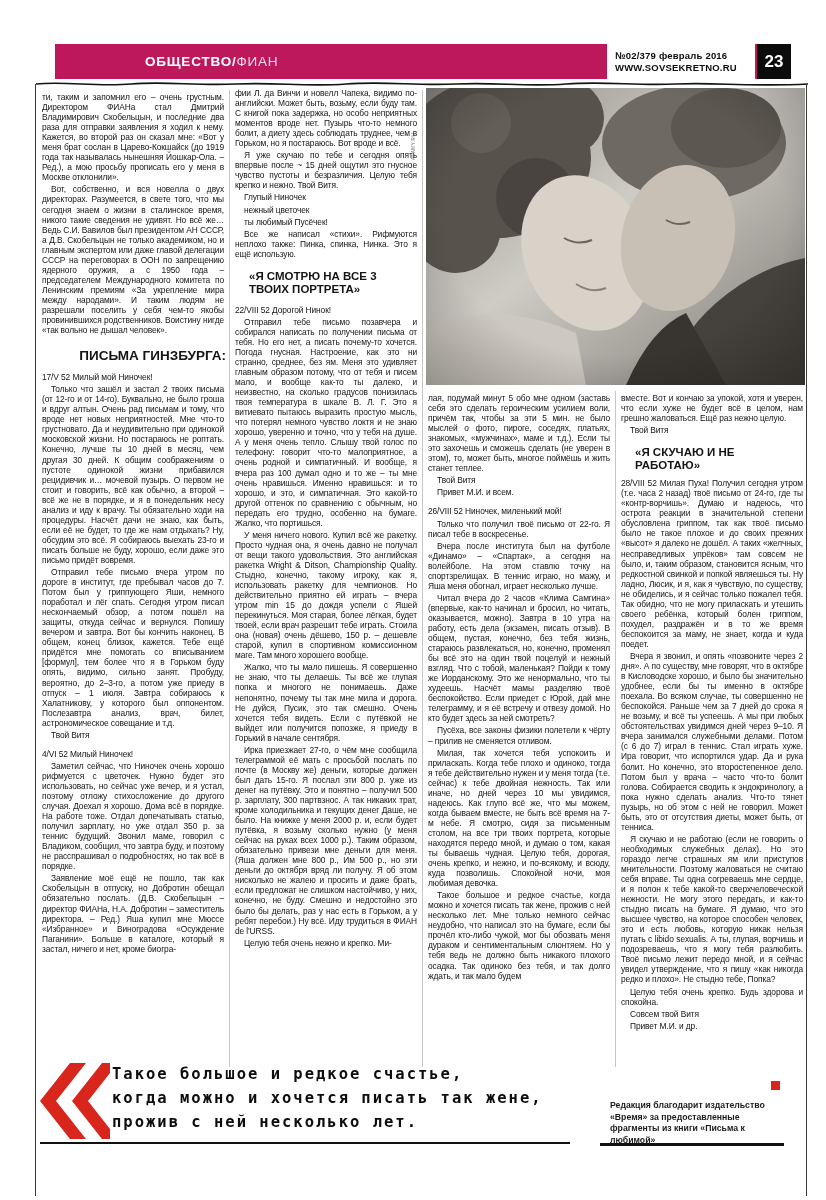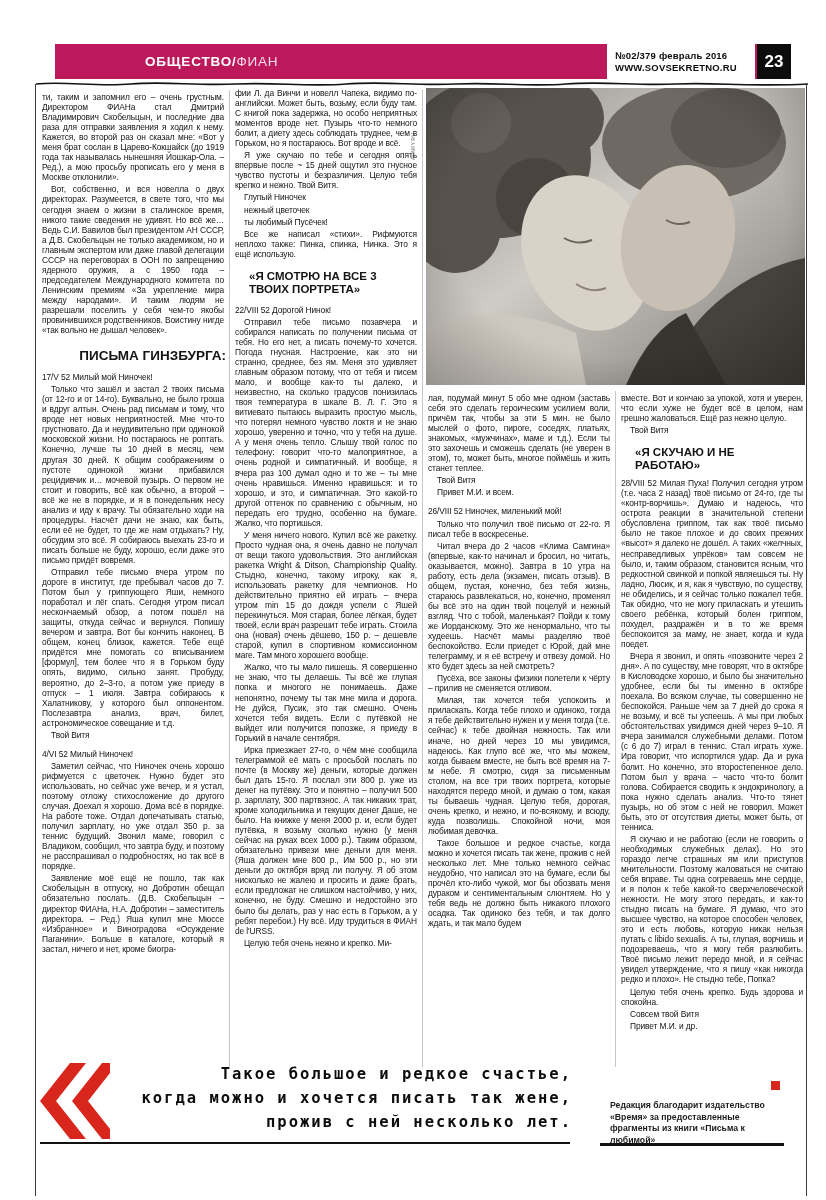--- a/index.html
+++ b/index.html
@@ -45,21 +45,21 @@
   .blk-cont{text-indent:0;}
   .blk-date{text-indent:0;text-align:left;margin-top:9px;}
   .blk-line{text-indent:9px;text-align:left;}
   .blk-head1{font-size:13.5px;line-height:15px;font-weight:bold;letter-spacing:0;
         text-align:right;text-indent:0;margin:13px 0 7px;}
   .blk-head2{font-size:11.5px;line-height:13px;font-weight:bold;letter-spacing:0;
         text-align:left;text-indent:0;margin:11px 16px 6px;}
 
   
   .quote-mark{position:absolute;left:40px;top:1063px;}
-  .pull-quote{position:absolute;left:112px;top:1062px;width:460px;text-align:right;
+  .pull-quote{position:absolute;left:112px;top:1062px;width:460px;text-align:left;
         font-family:"DejaVu Sans Mono",monospace;font-weight:bold;color:#0d0d0d;
         font-size:15.5px;line-height:24px;letter-spacing:2px;}
   .quote-rule{position:absolute;left:40px;top:1142px;width:530px;height:2px;background:#111;}
   .end-marker{position:absolute;left:771px;top:1081px;width:9px;height:9px;background:#d9261c;}
   .editorial{position:absolute;left:610px;top:1100px;width:178px;
         font-size:8.7px;line-height:11.5px;font-weight:600;color:#1c1c1c;text-align:left;}
   .editorial-rule{position:absolute;left:600px;top:1143px;width:184px;height:3px;background:#111;}
 </style>
 </head>
 <body>
@@ -165,20 +165,21 @@
       <p class="blk blk-para">Жалко, что ты мало пишешь. Я совершенно не знаю, что ты делаешь. Ты всё же глупая попка и многого не понимаешь. Даже непонятно, почему ты так мне мила и дорога. Не дуйся, Пусик, это так смешно. Очень хочется тебя видеть. Если с путёвкой не выйдет или получится попозже, я приеду в Горький в начале сентября.</p>
       <p class="blk blk-para">Ирка приезжает 27-го, о чём мне сообщила телеграммой её мать с просьбой послать по почте (в Москву же) деньги, которые должен был дать 15-го. Я послал эти 800 р. уже из денег на путёвку. Это и понятно – получил 500 р. зарплату, 300 партвзнос. А так никаких трат, кроме холодильника и текущих денег Даше, не было. На книжке у меня 2000 р. и, если будет путёвка, я возьму сколько нужно (у меня сейчас на руках всех 1000 р.). Таким образом, обязательно привези мне деньги для меня. (Яша должен мне 800 р., Им 500 р., но эти деньги до октября вряд ли получу. Я об этом нисколько не жалею и просить и даже брать, если предложат не слишком настойчиво, у них, конечно, не буду. Смешно и недостойно это было бы делать, раз у нас есть в Горьком, а у ребят перебои.) Ну всё. Иду трудиться в ФИАН de l'URSS.</p>
       <p class="blk blk-para">Целую тебя очень нежно и крепко. Ми-</p>
     </div>
   <div class="col col-3">
       <p class="blk blk-cont">лая, подумай минут 5 обо мне одном (заставь себя это сделать героическим усилием воли, причём так, чтобы за эти 5 мин. не было мыслей о фото, пироге, соседях, платьях, знакомых, «мужчинах», маме и т.д.). Если ты это захочешь и сможешь сделать (не уверен в этом), то, может быть, многое поймёшь и жить станет теплее.</p>
       <p class="blk blk-line">Твой Витя</p>
       <p class="blk blk-line">Привет М.И. и всем.</p>
       <p class="blk blk-date">26/VIII 52 Ниночек, миленький мой!</p>
       <p class="blk blk-para">Только что получил твоё письмо от 22-го. Я писал тебе в воскресенье.</p>
+      <p class="blk blk-para">Вчера после института был на футболе «Динамо» – «Спартак», а сегодня на волейболе. На этом ставлю точку на спортзрелищах. В теннис играю, но мажу, и Яша меня обогнал, играет несколько лучше.</p>
       <p class="blk blk-para">Читал вчера до 2 часов «Клима Самгина» (впервые, как-то начинал и бросил, но читать, оказывается, можно). Завтра в 10 утра на работу, есть дела (экзамен, писать отзыв). В общем, пустая, конечно, без тебя жизнь, стараюсь развлекаться, но, конечно, променял бы всё это на один твой поцелуй и нежный взгляд. Что с тобой, маленькая? Пойди к тому же Иорданскому. Это же ненормально, что ты худеешь. Насчёт мамы разделяю твоё беспокойство. Если приедет с Юрой, дай мне телеграмму, и я её встречу и отвезу домой. Но кто будет здесь за ней смотреть?</p>
       <p class="blk blk-para">Пусёха, все законы физики полетели к чёрту – прилив не сменяется отливом.</p>
       <p class="blk blk-para">Милая, так хочется тебя успокоить и приласкать. Когда тебе плохо и одиноко, тогда я тебе действительно нужен и у меня тогда (т.е. сейчас) к тебе двойная нежность. Так или иначе, но дней через 10 мы увидимся, надеюсь. Как глупо всё же, что мы можем, когда бываем вместе, не быть всё время на 7-м небе. Я смотрю, сидя за письменным столом, на все три твоих портрета, которые находятся передо мной, и думаю о том, какая ты бываешь чудная. Целую тебя, дорогая, очень крепко, и нежно, и по-всякому, и всюду, куда позволишь. Спокойной ночи, моя любимая девочка.</p>
       <p class="blk blk-para">Такое большое и редкое счастье, когда можно и хочется писать так жене, прожив с ней несколько лет. Мне только немного сейчас неудобно, что написал это на бумаге, если бы прочёл кто-либо чужой, мог бы обозвать меня дураком и сентиментальным слюнтяем. Но у тебя ведь не должно быть никакого плохого осадка. Так одиноко без тебя, и так долго ждать, и так мало будем</p>
     </div>
   <div class="col col-4">
       <p class="blk blk-cont">вместе. Вот и кончаю за упокой, хотя и уверен, что если хуже не будет всё в целом, нам грешно жаловаться. Ещё раз нежно целую.</p>
       <p class="blk blk-line">Твой Витя</p>
       <p class="blk blk-head2">«Я СКУЧАЮ И НЕ РАБОТАЮ»</p>
       <p class="blk blk-cont">28/VIII 52 Милая Пуха! Получил сегодня утром (т.е. часа 2 назад) твоё письмо от 24-го, где ты «контр-ворчишь». Думаю и надеюсь, что острота реакции в значительной степени обусловлена гриппом, так как твоё письмо было не такое плохое и до своих прежних «высот» я далеко не дошёл. А таких «желчных, несправедливых упрёков» там совсем не было, и, таким образом, становится ясным, что редкостной свинкой и попкой являешься ты. Ну ладно, Люсик, и я, как я чувствую, по существу, не обиделись, и я сейчас только пожалел тебя. Так обидно, что не могу приласкать и утешить своего ребёнка, который болен гриппом, похудел, раздражён и в то же время беспокоится за маму, не знает, когда и куда поедет.</p>

